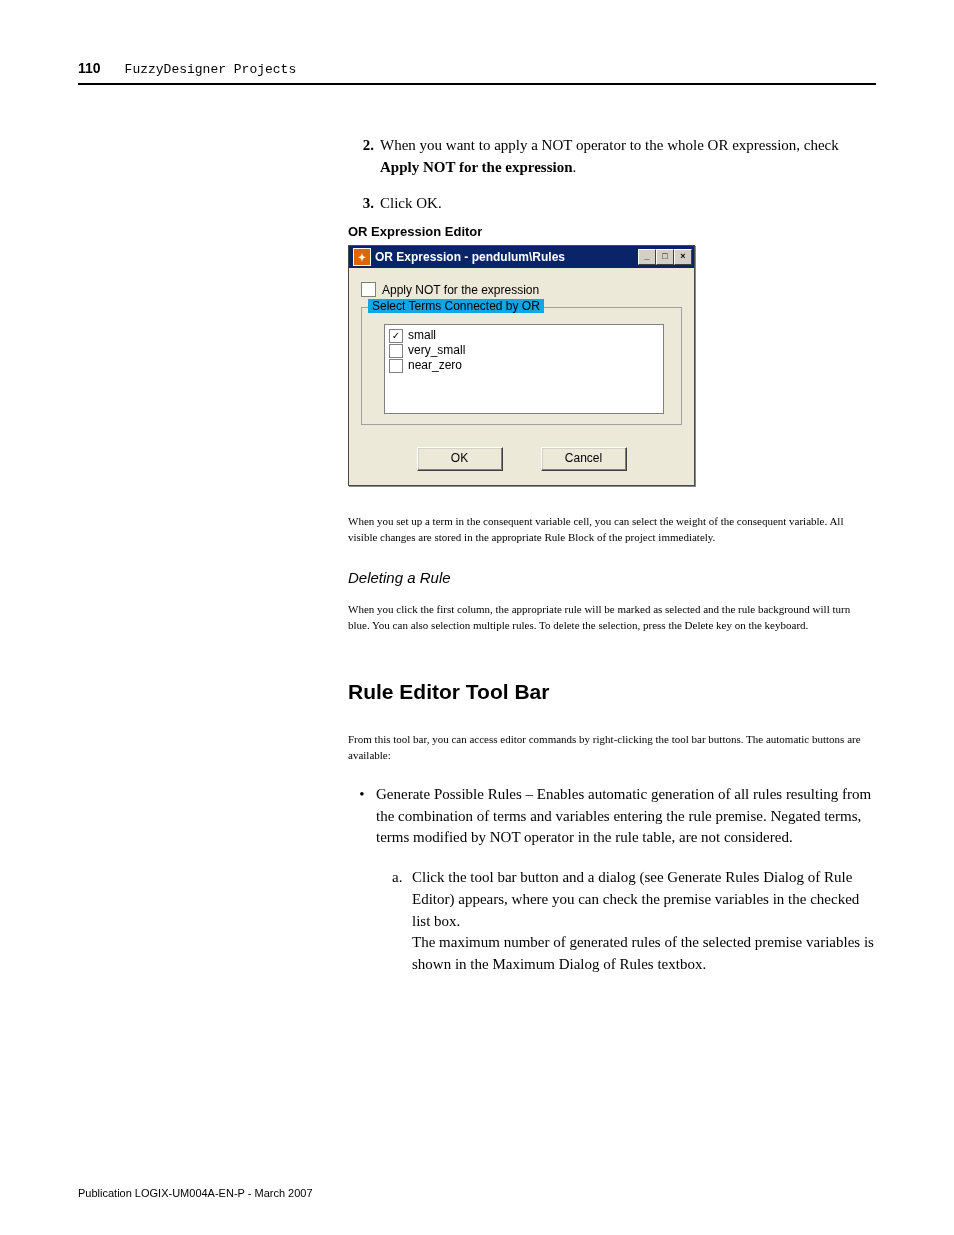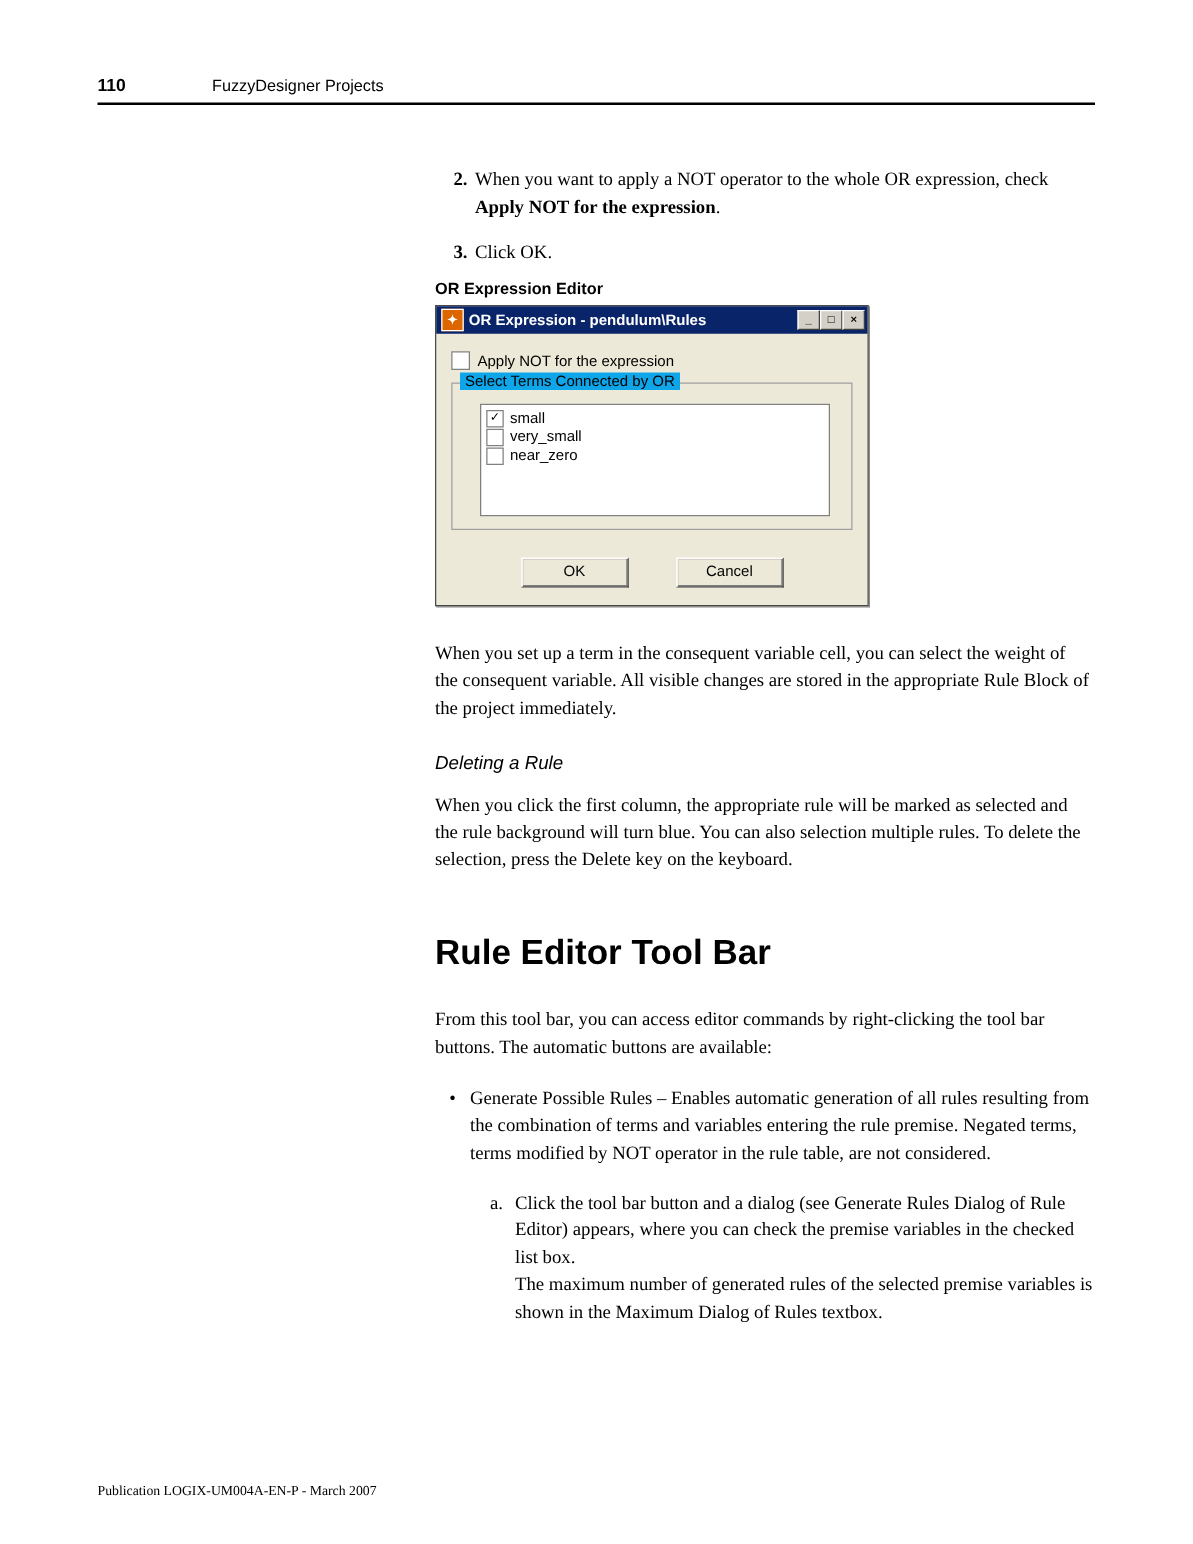--- a/index.html
+++ b/index.html
@@ -25,23 +25,22 @@
     padding-bottom: 6px;
     margin-bottom: 50px;
   }
   .page-number {
     font-family: Arial, Helvetica, sans-serif;
     font-weight: bold;
     font-size: 14px;
     margin-right: 24px;
   }
   .header-title {
-    font-family: Liberation Sans, sans-serif;
+    font-family: Liberation Mono, monospace;
     font-size: 13px;
-    margin-left: 45px;
   }
   .content-col {
     margin-left: 270px;
     width: 526px;
   }
   .step {
     display: flex;
     margin: 8px 0;
     font-size: 15px;
     line-height: 1.45;
@@ -136,34 +135,34 @@
   .dlg-btn {
     width:84px; height:22px;
     background:#ece9d8;
     border:1px solid #404040;
     border-top-color:#fff; border-left-color:#fff;
     box-shadow: inset -1px -1px #808080, inset 1px 1px #d4d0c8;
     font-size:12px; text-align:center; line-height:20px;
     font-family: Tahoma, Arial;
   }
   .para {
-    font-size:15px;
+    font-size:11px;
     line-height:1.45;
     margin: 0 0 20px 0;
   }
   .subhead-italic {
     font-style: italic;
     font-family: Arial, Helvetica, sans-serif;
     font-size: 15px;
     margin: 23px 0 16px 0;
   }
   .h2 {
     font-family: Arial, Helvetica, sans-serif;
     font-weight: bold;
-    font-size: 28px;
+    font-size: 21px;
     margin: 46px 0 28px 0;
   }
   .bullet {
     display:flex;
     font-size:15px;
     line-height:1.45;
     margin: 0 0 18px 0;
   }
   .bullet .dot { width:28px; flex-shrink:0; text-align:center; }
   .bullet .btxt { flex:1; }
@@ -171,21 +170,21 @@
     margin-left: 44px;
     font-size:15px;
     line-height:1.45;
   }
   .sub-ol .lrow { display:flex; margin-bottom:2px; }
   .sub-ol .let { width:20px; flex-shrink:0; }
   .footer {
     position:absolute;
     left:78px;
     bottom:36px;
-    font-family: Liberation Serif, serif;
+    font-family: Liberation Sans, sans-serif;
     font-size: 11px;
     color:#000;
   }
 </style>
 </head>
 <body>
 
 <div class="page">
   <div class="header-row">
     <span class="page-number">110</span>

